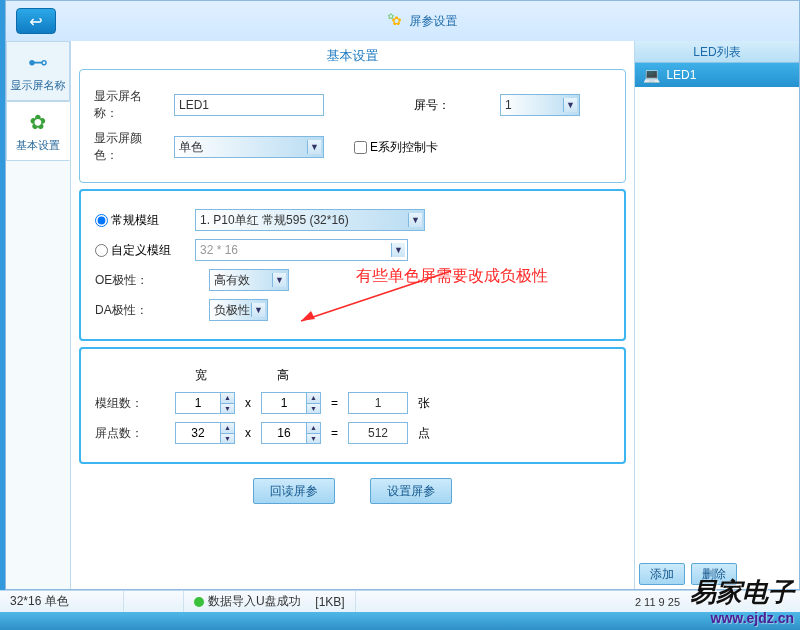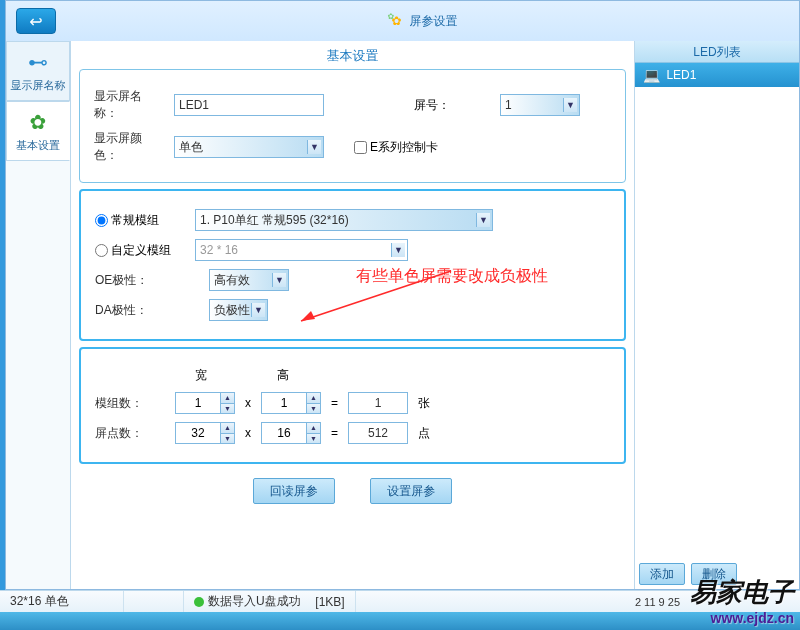--- a/index.html
+++ b/index.html
@@ -131,21 +131,21 @@
           </label>
         </div>
       </div>
 
       <div class="panel panel-highlight" style="position:relative;">
         <div class="row">
           <label class="radio-row" style="width:90px">
             <input type="radio" name="mod" checked="" style="">
             <span>常规模组</span>
           </label>
-          <div class="combo combo-gradient" style="width:298px">
+          <div class="combo combo-gradient" style="width:230px">
             <span>1. P10单红 常规595 (32*16)</span>
             <span class="caret">▼</span>
           </div>
         </div>
         <div class="row">
           <label class="radio-row" style="width:90px">
             <input type="radio" name="mod" style="">
             <span>自定义模组</span>
           </label>
           <div class="combo" style="width:213px; color:#999;">

